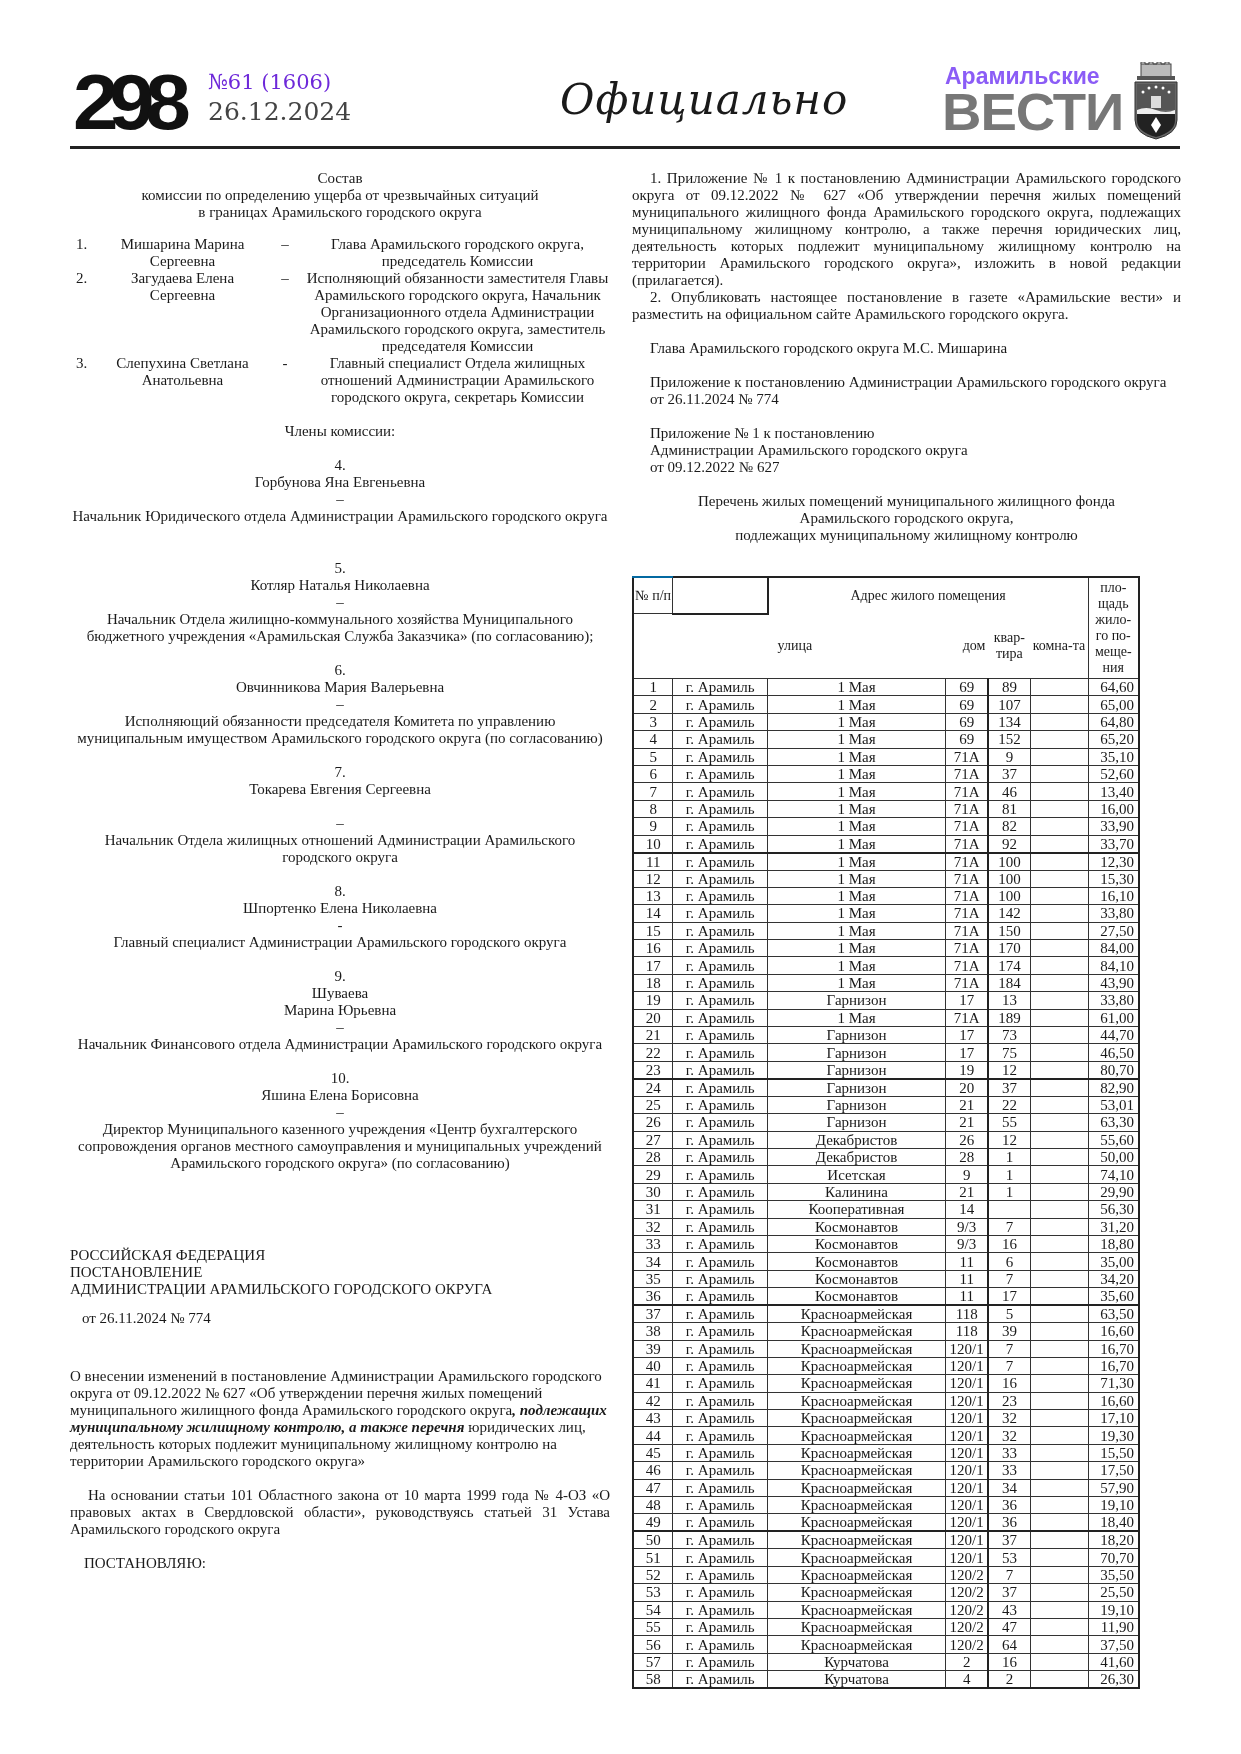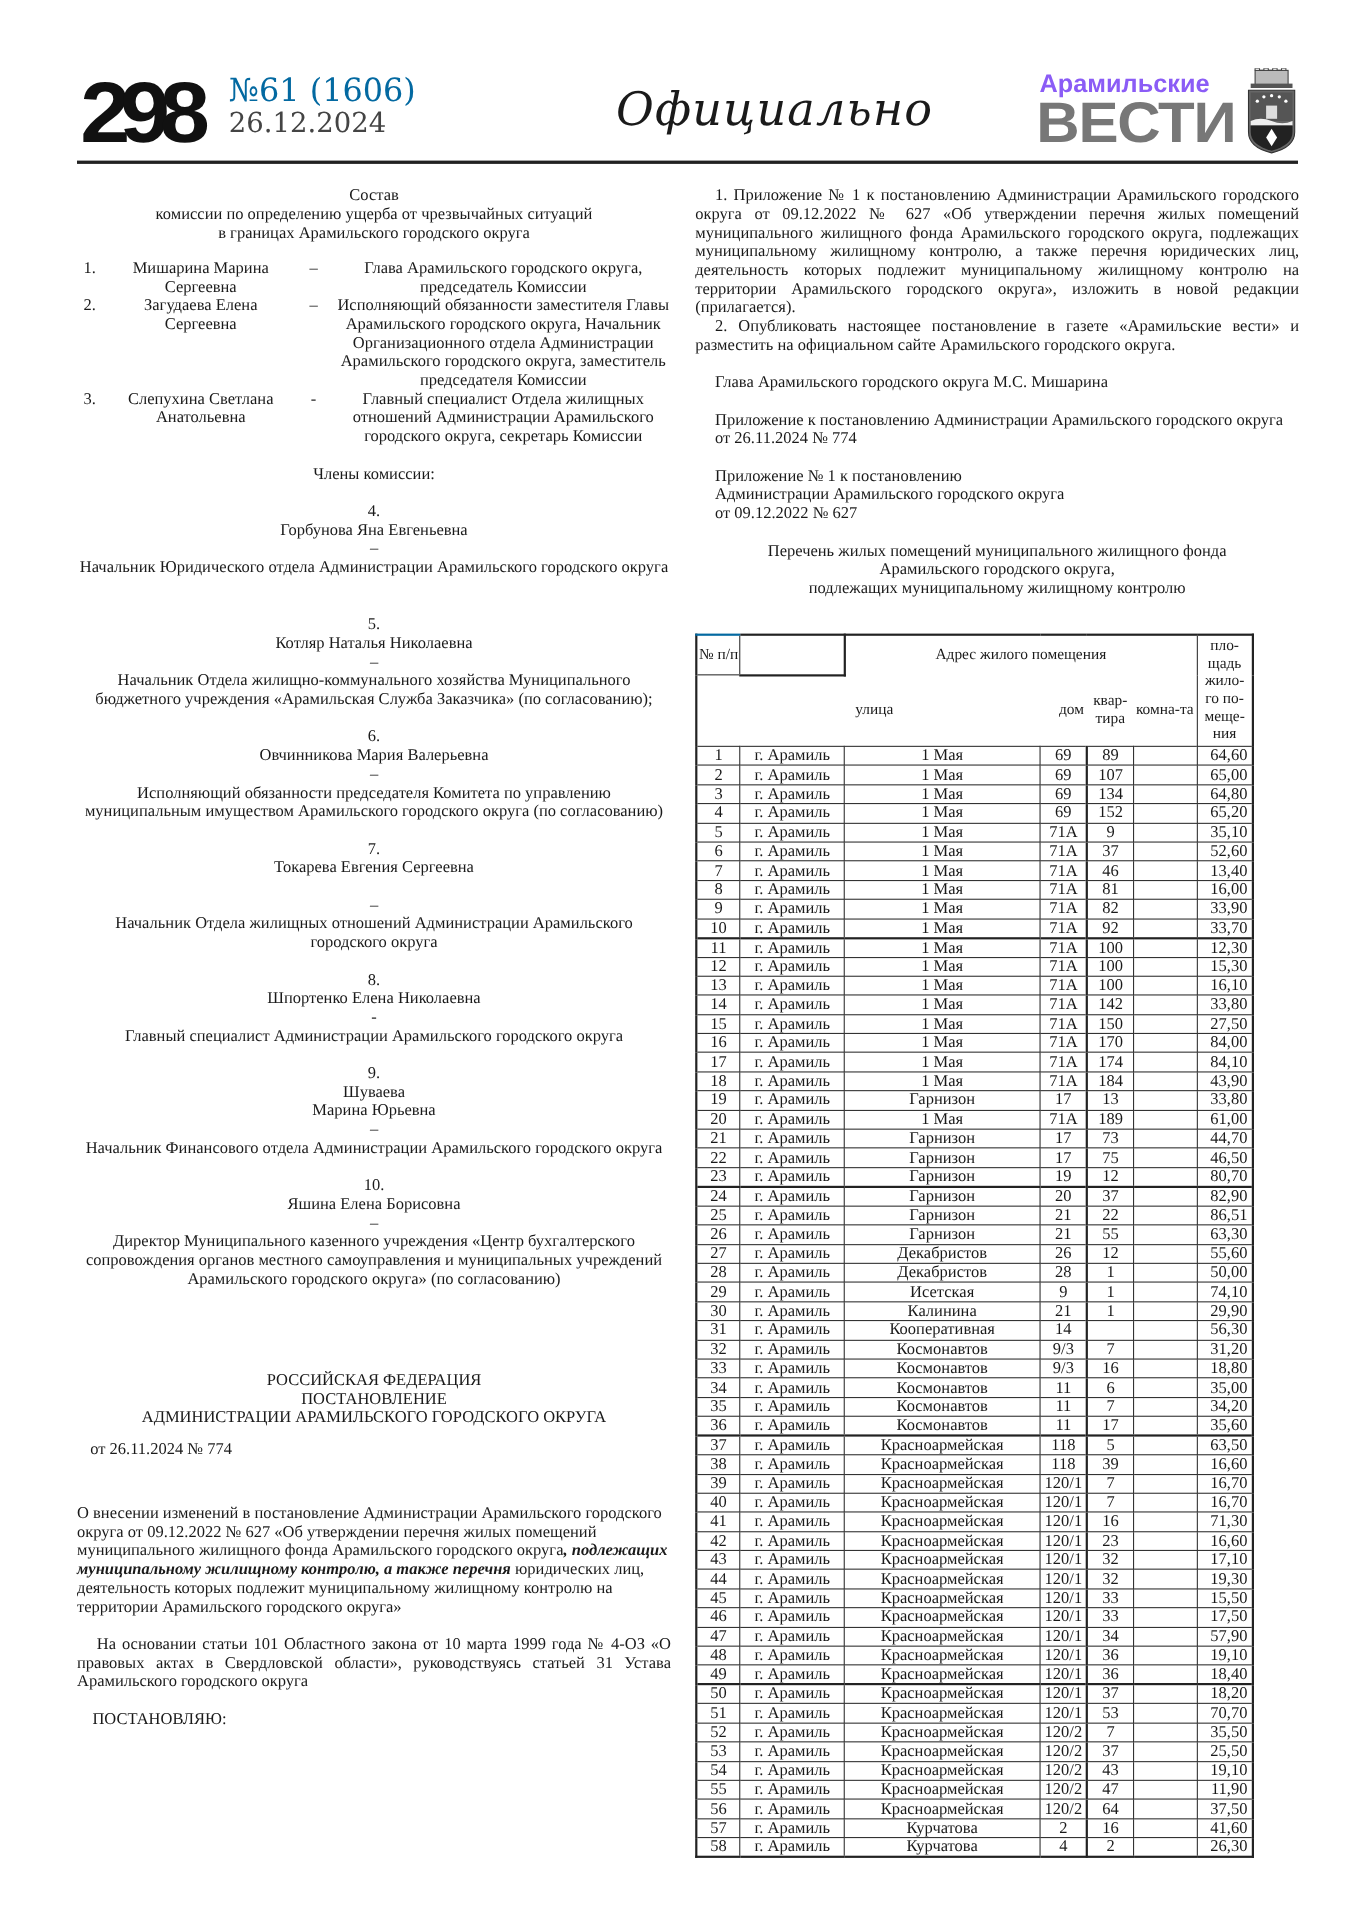--- a/index.html
+++ b/index.html
@@ -2,21 +2,21 @@
 <html><head>
 <meta charset="utf-8">
 <style>
   * { box-sizing: border-box; margin: 0; padding: 0; }
   html, body { width: 1241px; height: 1754px; background: #ffffff; overflow: hidden; }
   body { position: relative; font-family: "Liberation Serif", "DejaVu Serif", serif; color: #1a1a1a; font-size: 15px; line-height: 17px; }
 
   
   .mast { position: absolute; left: 70px; top: 60px; width: 1130px; height: 85px; }
   .pg-num { position: absolute; left: 3px; top: 4px; font-family: "Liberation Sans", "DejaVu Sans", sans-serif; font-weight: 900; font-size: 78px; line-height: 76px; letter-spacing: -9px; color: #111; transform: scaleX(1.05); transform-origin: left; }
-  .issue { position: absolute; left: 138px; top: 8px; font-family: "DejaVu Serif", serif; font-size: 29px; line-height: 28px; color: #0369a1; }
+  .issue { position: absolute; left: 138px; top: 8px; font-family: "DejaVu Serif", serif; font-size: 21px; line-height: 28px; color: #6d28d9; }
   .issue-date { position: absolute; left: 138px; top: 38px; font-family: "DejaVu Serif", serif; font-size: 25px; line-height: 28px; color: #444; }
   .section-title { position: absolute; left: 490px; top: 10px; font-family: "DejaVu Serif", serif; font-style: italic; font-size: 42px; line-height: 60px; color: #1a1a1a; letter-spacing: 1px; }
   .logo-top { position: absolute; left: 875px; top: 3px; font-family: "Liberation Sans", sans-serif; font-weight: bold; font-size: 23px; line-height: 26px; color: #8b5cf6; }
   .logo-main { position: absolute; left: 872px; top: 26px; font-family: "Liberation Sans", sans-serif; font-weight: bold; font-size: 52px; line-height: 52px; color: #777; letter-spacing: -1px; transform: scaleX(1.05); transform-origin: left; }
   .crest { position: absolute; left: 1061px; top: 2px; width: 50px; height: 78px; }
   .mast-rule { position: absolute; left: 70px; top: 146px; width: 1110px; height: 3px; background: #222; }
 
   
   .col-left { position: absolute; left: 70px; top: 170px; width: 540px; }
   .col-right { position: absolute; left: 632px; top: 170px; width: 549px; }
@@ -25,21 +25,21 @@
   .member-table { width: 540px; margin-top: 15px; border-collapse: collapse; }
   .member-table td { vertical-align: top; text-align: center; padding: 0; }
   .member-table .n { width: 30px; text-align: left; padding-left: 6px; }
   .member-table .nm { width: 165px; }
   .member-table .ds { width: 40px; }
   .member-table .pos { width: 305px; }
 
   .members-hdr { margin-top: 17px; text-align: center; }
   .member { text-align: center; }
 
-  .postanov { margin-top: 75px; text-align: center; }
+  .postanov { margin-top: 75px; }
   .p-date { margin-top: 12px; padding-left: 12px; }
   .about { margin-top: 41px; text-align: left; }
   .about b { font-style: italic; font-weight: bold; }
   .basis { margin-top: 17px; text-align: justify; text-indent: 18px; }
   .decree { margin-top: 17px; padding-left: 14px; }
 
   
   .rp { text-align: justify; text-indent: 18px; }
   .sign { margin-top: 17px; padding-left: 18px; }
   .app1 { margin-top: 17px; text-indent: 18px; }
@@ -431,21 +431,21 @@
         <td class="c-rm"></td>
         <td class="c-ar outer-r">82,90</td>
       </tr>
       <tr>
         <td class="c-n outer-l">25</td>
         <td class="c-city">г. Арамиль</td>
         <td class="c-st">Гарнизон</td>
         <td class="c-dom">21</td>
         <td class="c-kv">22</td>
         <td class="c-rm"></td>
-        <td class="c-ar outer-r">86,51</td>
+        <td class="c-ar outer-r">53,01</td>
       </tr>
       <tr>
         <td class="c-n outer-l">26</td>
         <td class="c-city">г. Арамиль</td>
         <td class="c-st">Гарнизон</td>
         <td class="c-dom">21</td>
         <td class="c-kv">55</td>
         <td class="c-rm"></td>
         <td class="c-ar outer-r">63,30</td>
       </tr>

